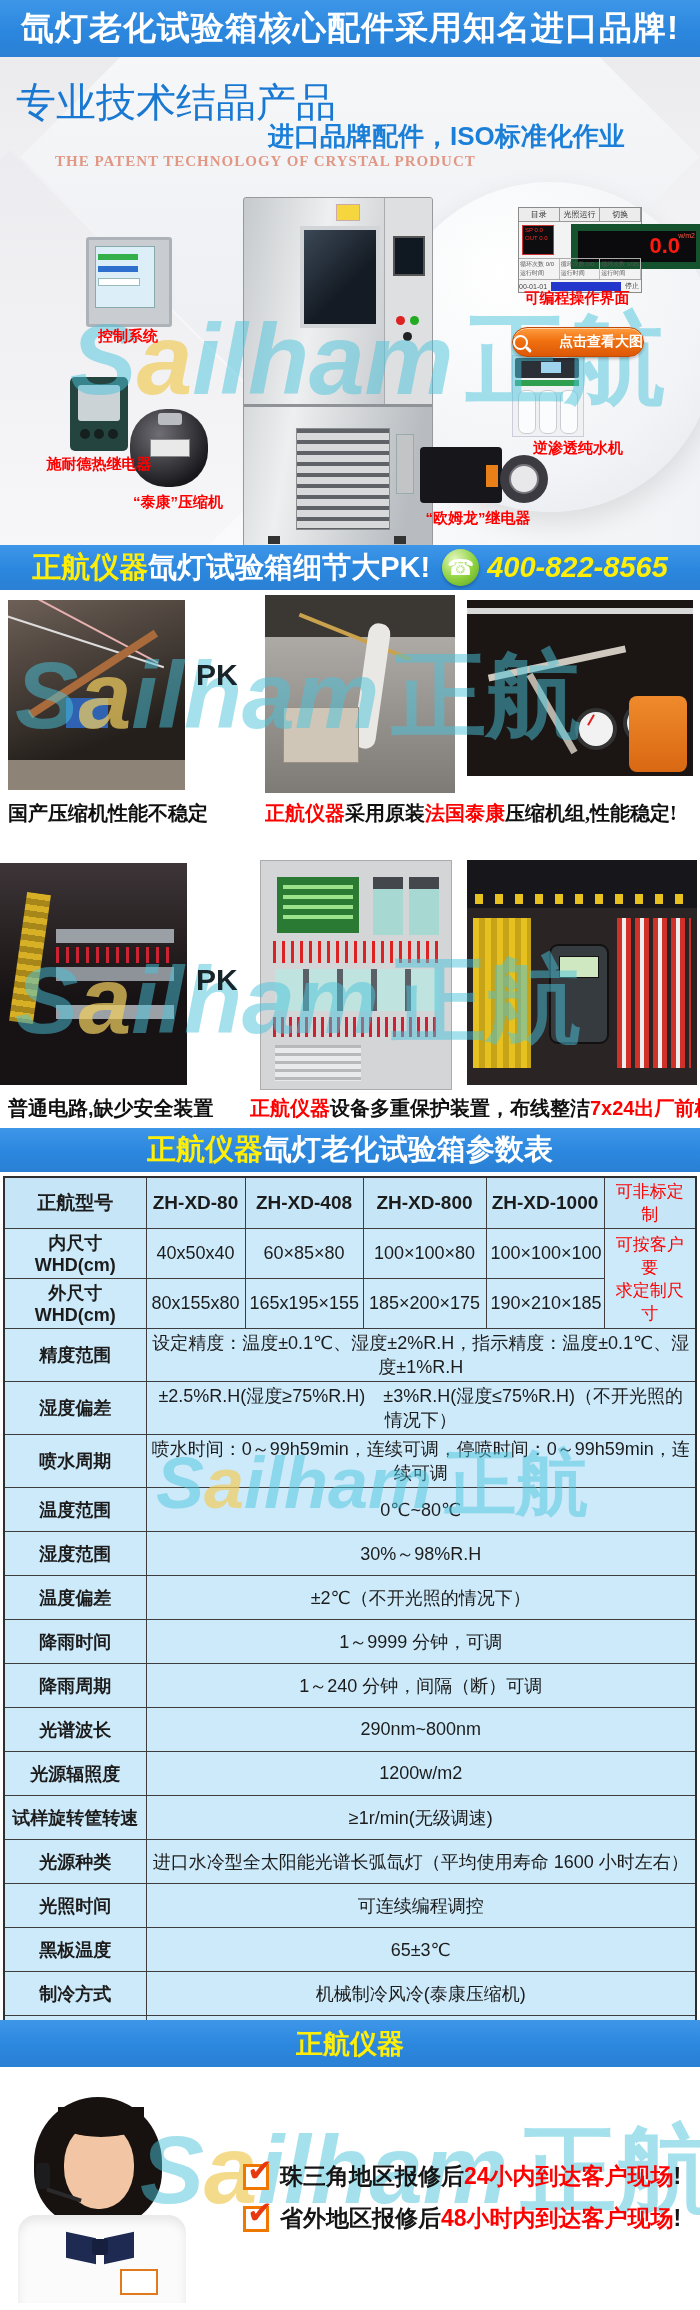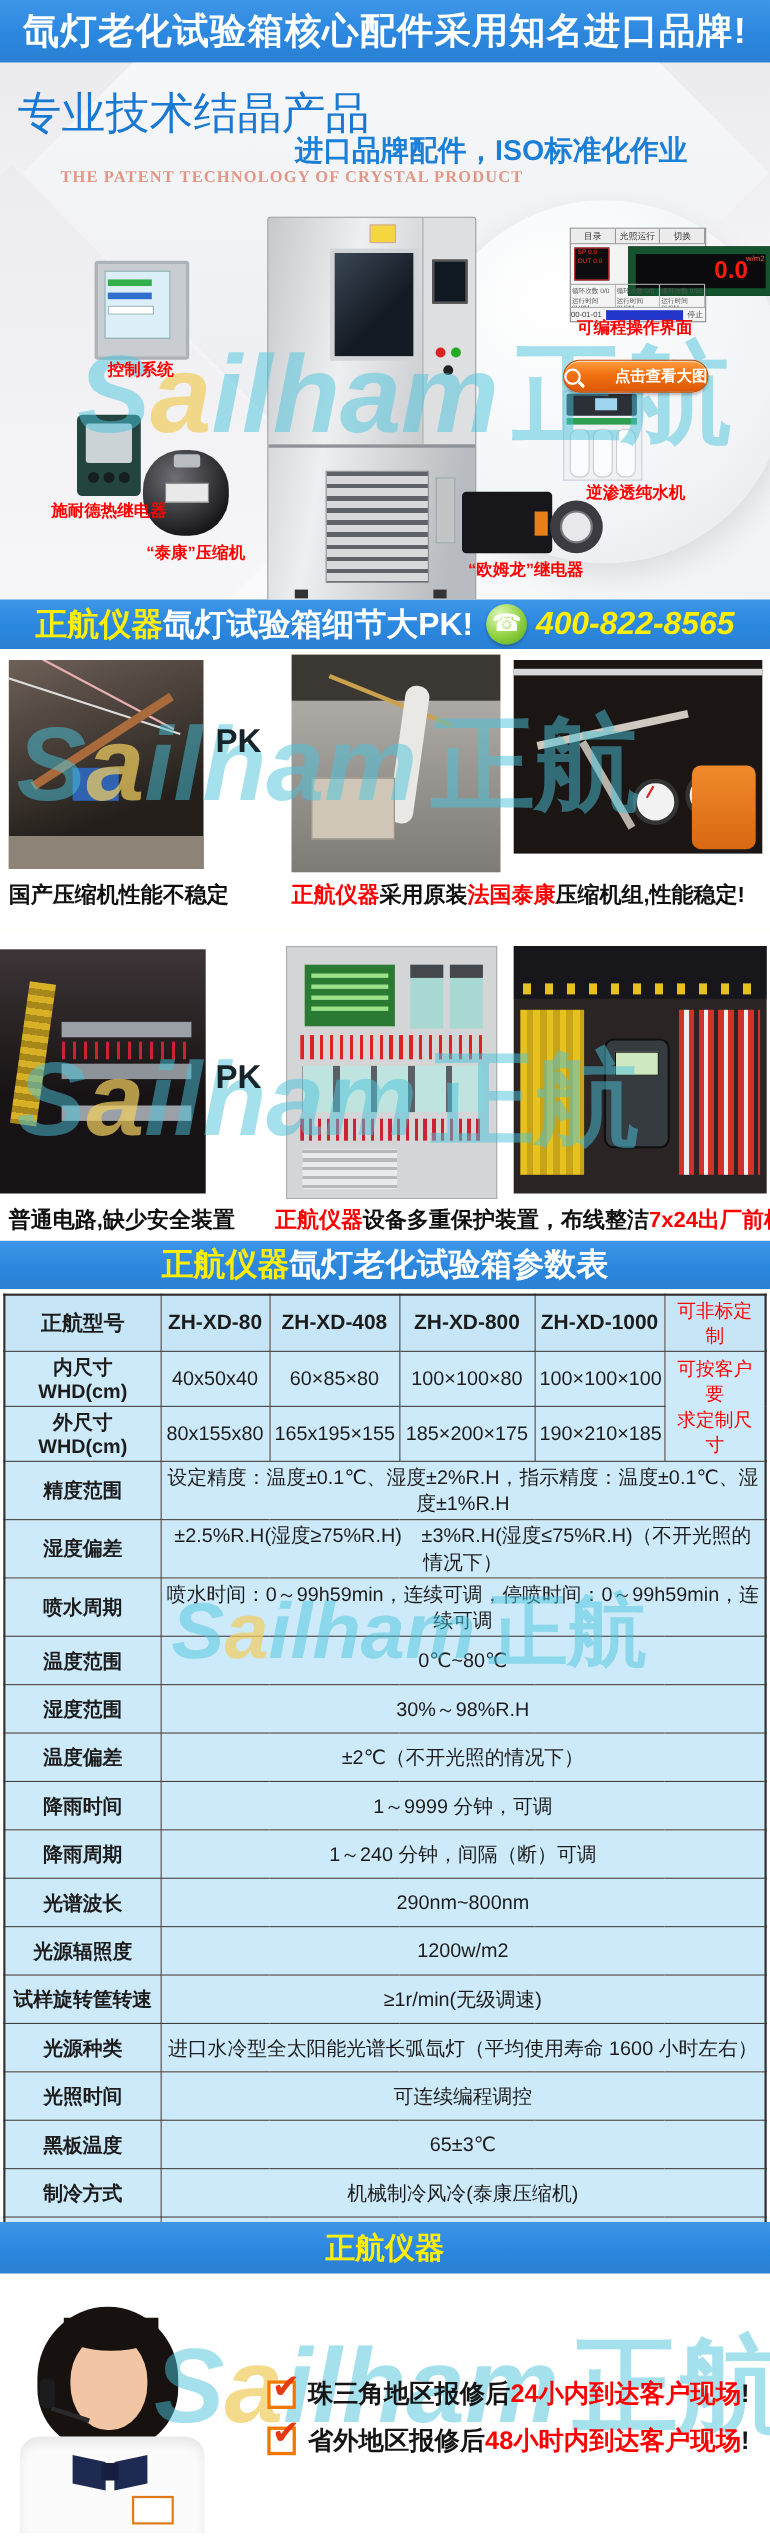--- a/index.html
+++ b/index.html
@@ -325,21 +325,21 @@
       <div class="decor g1"></div>
       <div class="decor g2"></div>
       <div class="decor n1"></div>
       <div class="decor n2"></div>
       <div class="decor tank"></div>
     </div>
     <div class="wm" style="left:15px;top:58px;font-size:95px;">
       <span>S</span><span class="wm-a">a</span><span>ilham</span><span class="wm-cn">正航</span>
     </div>
     <div class="cap" style="left:8px;top:210px;">国产压缩机性能不稳定</div>
-    <div class="cap" style="left:265px;top:210px;">
+    <div class="cap" style="left:265px;top:210px;font-family:Liberation Serif, serif;">
       <span class="red">正航仪器</span><span>采用原装</span><span class="red">法国泰康</span><span>压缩机组,性能稳定!</span>
     </div>
   </section>
 
   <section id="pk2">
     <div class="ph" id="pk2-left">
       <div class="decor yb1"></div>
       <div class="decor t1"></div>
       <div class="decor rw"></div>
       <div class="decor t2"></div>

